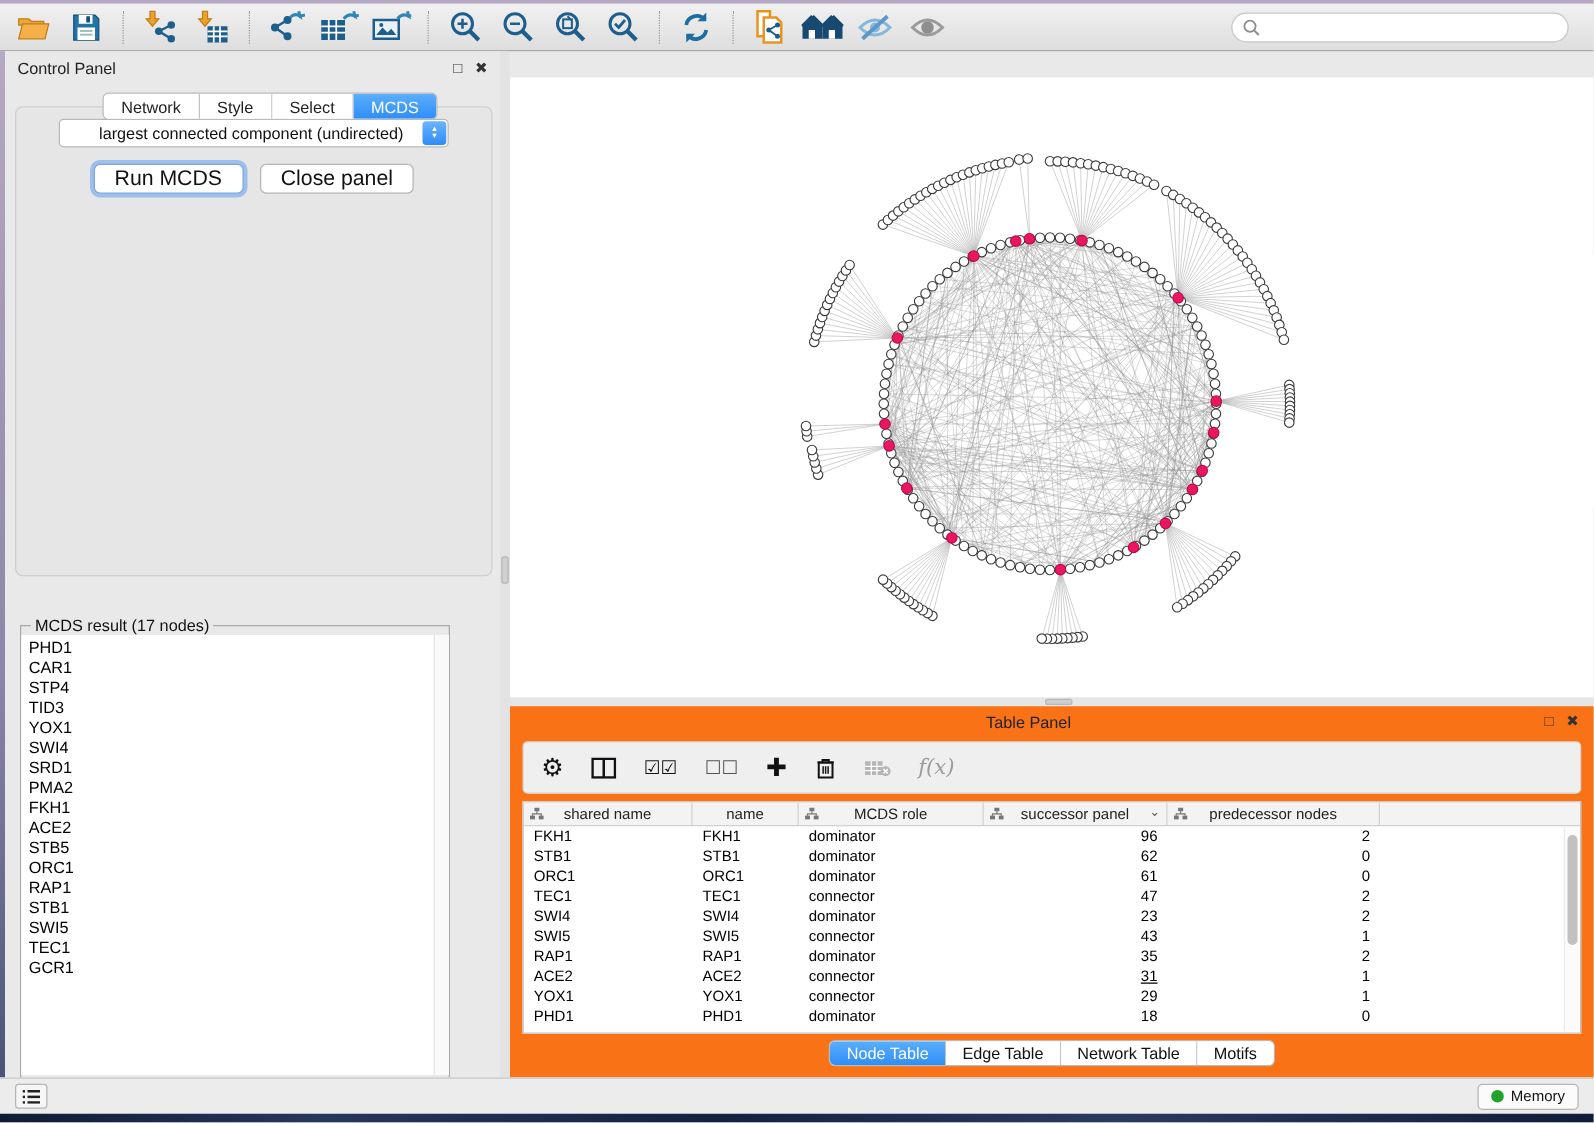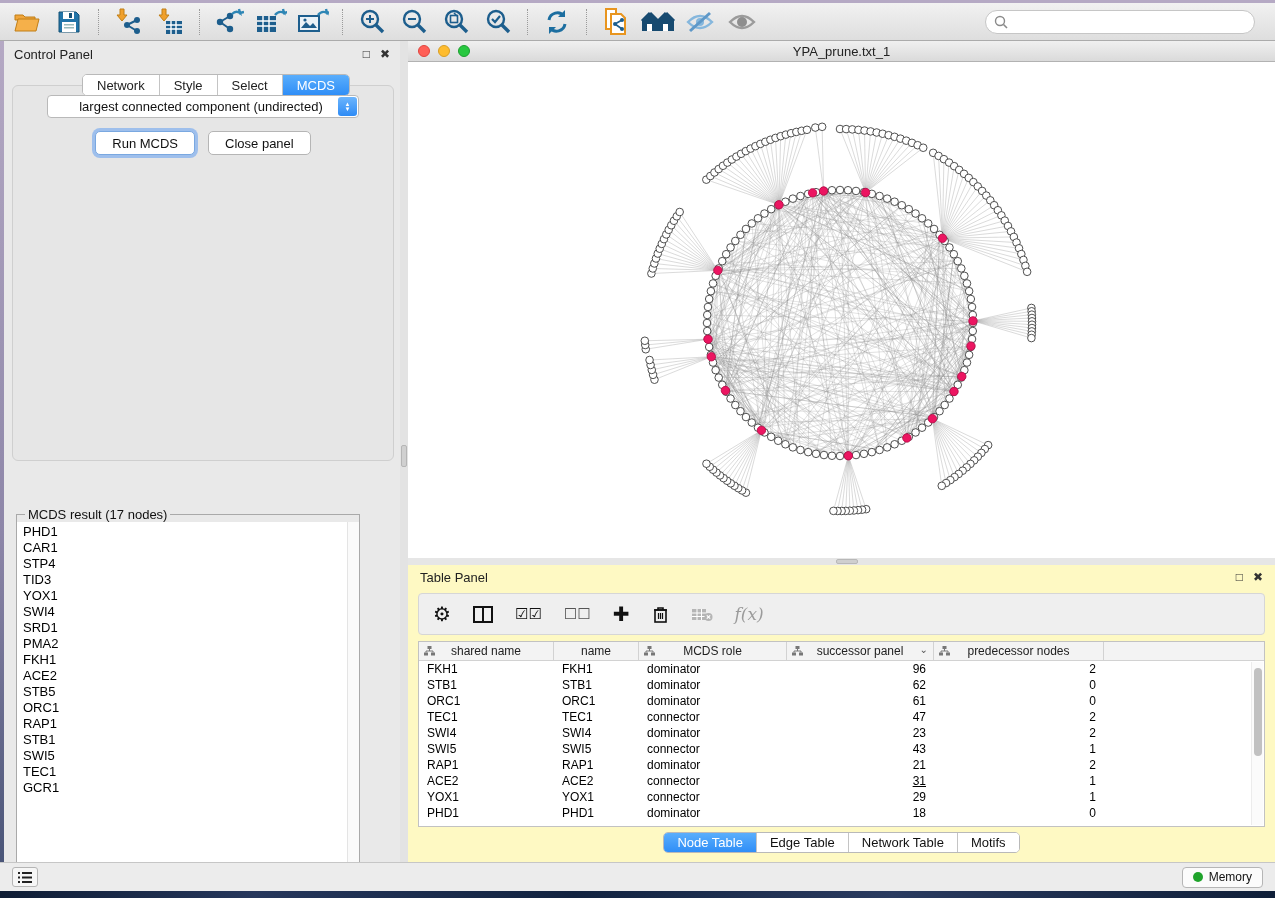--- a/index.html
+++ b/index.html
@@ -39,24 +39,24 @@
                 border:1px solid #cfcfcf; border-radius:6px; }
   .opt-label { text-align:center; margin-top:32px; font-size:13px; color:#111; }
   .combo { position:relative; margin:9px auto 0; width:312px; height:23px; background:#fff;
            border:1px solid #b9b9b9; border-radius:4px; display:flex; align-items:center; }
   .combo .val { flex:1; text-align:center; font-size:13px; color:#111; padding-right:4px; }
   .combo .step { position:absolute; right:1px; top:1px; bottom:1px; width:19px; border-radius:3px;
                  background:linear-gradient(#6cb5fd,#2e8bf5); display:flex; flex-direction:column;
                  align-items:center; justify-content:center; color:#fff; font-size:6px; line-height:5px; }
   .btnrow { display:flex; justify-content:center; gap:13px; margin-top:13px; }
   .pbtn { height:24px; padding:0 16px; background:#fff; border:1px solid #b5b5b5; border-radius:5px;
-          font-size:13px; color:#111; display:flex; align-items:center; }
+          font-size:17px; color:#111; display:flex; align-items:center; }
   .pbtn.focus { box-shadow:0 0 0 3px rgba(110,165,240,.6); border-color:#7aa8e0; }
 
-  .result-box { position:absolute; left:12px; top:466px; width:344px; height:372px; }
+  .result-box { position:absolute; left:12px; top:452px; width:344px; height:372px; }
   .result-box fieldset { width:100%; height:100%; border:1px solid #a9a9a9; padding:0; }
   .result-box legend { font-size:13px; color:#111; margin-left:8px; padding:0 3px; }
   .result-list { position:relative; width:100%; height:calc(100% - 4px); background:#fff; overflow:hidden; }
   .result-list .inner { padding:2px 0 0 6px; }
   .result-item { font-size:13px; line-height:16px; color:#000; }
   .result-scroll { position:absolute; right:0; top:0; bottom:0; width:12px; background:#fafafa; border-left:1px solid #e4e4e4; }
 
   
   .vsplit { position:absolute; left:400px; top:41px; width:8px; height:821px; background:#e3e3e3;
             border-left:1px solid #cicic1; }
@@ -72,21 +72,21 @@
                   display:flex; align-items:center; }
   .lights { display:flex; gap:8px; margin-left:10px; }
   .light { width:12px; height:12px; border-radius:50%; }
   .light.red{background:#ff5f57;border:1px solid #e0443e;}
   .light.yellow{background:#febc2e;border:1px solid #d89e24;}
   .light.green{background:#28c840;border:1px solid #1d9e30;}
   .net-title { position:absolute; left:0; right:0; text-align:center; font-size:13px; color:#222; }
   .net-canvas { position:absolute; left:408px; top:62px; width:867px; height:496px; background:#fff; }
 
   
-  .table-panel { position:absolute; left:408px; top:565px; width:867px; height:297px; background:#fef9c3; }
+  .table-panel { position:absolute; left:408px; top:565px; width:867px; height:297px; background:#f97316;text-align:center; }
   .tp-head { height:24px; display:flex; align-items:center; padding:0 12px; font-size:13px; color:#222; }
   .tp-head .ttl { flex:1; }
   .tp-toolbar { position:absolute; left:10px; top:28px; width:847px; height:42px; background:#efefef;
                 border:1px solid #d6d6d6; border-radius:4px; display:flex; align-items:center; padding:0 14px; gap:22px; }
   .tico { font-size:17px; color:#111; display:flex; align-items:center; }
   .tico.gray { color:#9b9b9b; }
   .fx { font-family:"DejaVu Serif", serif; font-style:italic; font-size:17px; color:#9b9b9b; }
 
   .ntable { position:absolute; left:10px; top:76px; width:847px; height:186px; background:#fff;
             border:1px solid #c2c2c2; overflow:hidden; }
@@ -317,28 +317,20 @@
           <div class="result-scroll"></div>
         </div>
       </fieldset>
     </div>
   </div>
 
   <div class="vsplit">
       <div class="grip"></div>
     </div>
 
-  <div class="net-titlebar">
-    <div class="lights">
-      <span class="light red"></span>
-      <span class="light yellow"></span>
-      <span class="light green"></span>
-    </div>
-    <div class="net-title">YPA_prune.txt_1</div>
-  </div>
   <div class="net-canvas">
     <svg id="netsvg" width="867" height="496" viewBox="0 0 867 496">
         <line x1="370.9996092535862" y1="142.8139080568918" x2="299.9697197449588" y2="244.96862152604203" stroke="#909090" stroke-width="0.6" opacity="0.45"></line>
         <line x1="370.9996092535862" y1="142.8139080568918" x2="392.432093837258" y2="387.97787524563654" stroke="#909090" stroke-width="0.6" opacity="0.45"></line>
         <line x1="370.9996092535862" y1="142.8139080568918" x2="356.4473886847562" y2="370.4568541638563" stroke="#909090" stroke-width="0.6" opacity="0.45"></line>
         <line x1="370.9996092535862" y1="142.8139080568918" x2="558.9778752456366" y2="300.567906162742" stroke="#909090" stroke-width="0.6" opacity="0.45"></line>
         <line x1="370.9996092535862" y1="142.8139080568918" x2="531.5519295067564" y2="172.80468645397423" stroke="#909090" stroke-width="0.6" opacity="0.45"></line>
         <line x1="370.9996092535862" y1="142.8139080568918" x2="561.1352617176649" y2="229.17101664975485" stroke="#909090" stroke-width="0.6" opacity="0.45"></line>
         <line x1="370.9996092535862" y1="142.8139080568918" x2="561.1352617176649" y2="292.82898335024515" stroke="#909090" stroke-width="0.6" opacity="0.45"></line>
         <line x1="370.9996092535862" y1="142.8139080568918" x2="545.8189092160925" y2="329.80592928562834" stroke="#909090" stroke-width="0.6" opacity="0.45"></line>
@@ -1246,21 +1238,21 @@
             <div class="td" style="width: 135px;">SWI5</div>
             <div class="td" style="width: 85px;">SWI5</div>
             <div class="td" style="width: 148px;">connector</div>
             <div class="td num" style="width: 147px;">43</div>
             <div class="td num" style="width: 170px;">1</div>
           </div>
           <div class="tr">
             <div class="td" style="width: 135px;">RAP1</div>
             <div class="td" style="width: 85px;">RAP1</div>
             <div class="td" style="width: 148px;">dominator</div>
-            <div class="td num" style="width: 147px;">21</div>
+            <div class="td num" style="width: 147px;">35</div>
             <div class="td num" style="width: 170px;">2</div>
           </div>
           <div class="tr">
             <div class="td" style="width: 135px;">ACE2</div>
             <div class="td" style="width: 85px;">ACE2</div>
             <div class="td" style="width: 148px;">connector</div>
             <div class="td num" style="width: 147px; text-decoration: underline;">31</div>
             <div class="td num" style="width: 170px;">1</div>
           </div>
           <div class="tr">

